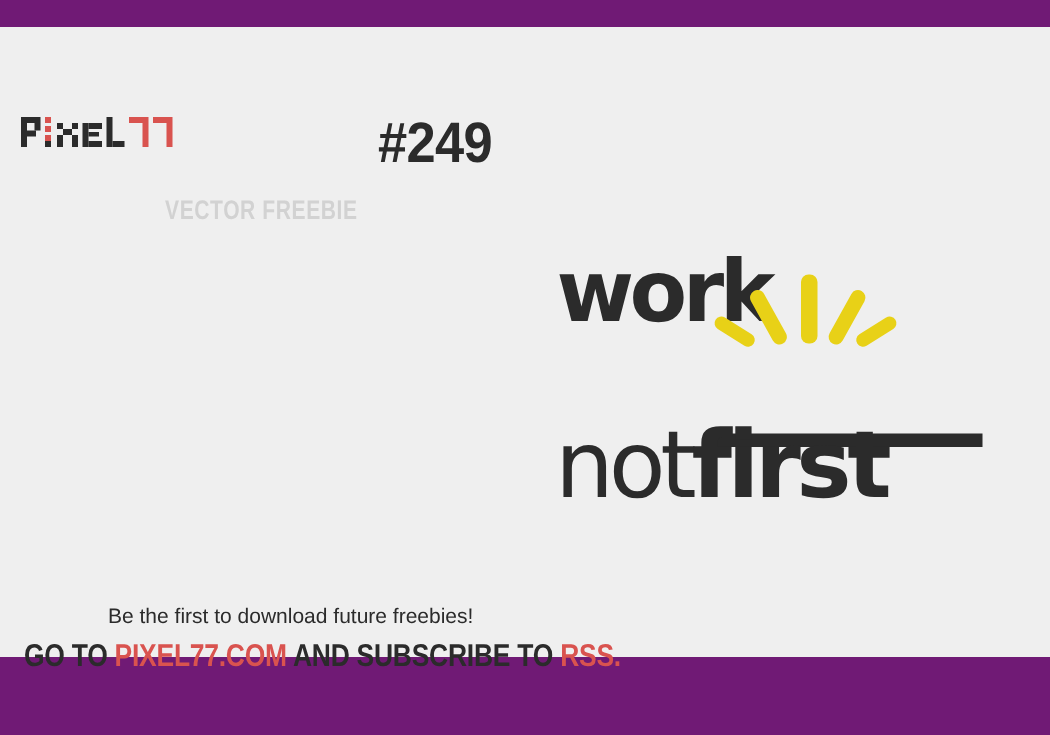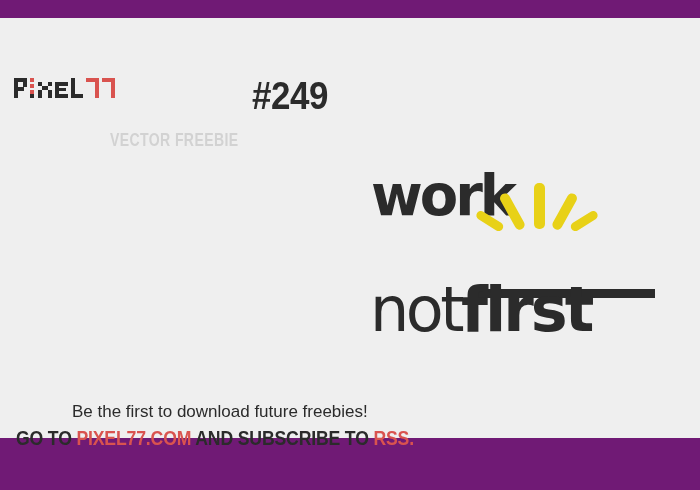--- a/index.html
+++ b/index.html
@@ -186,21 +186,21 @@
     border-radius: 5px;
     transform-origin: 50% 100%;
   }
 
   
   #promo {
     position: absolute;
     left: 72px;
     top: 384px;
     font-family: "Liberation Sans", sans-serif;
-    font-size: 17px;
+    font-size: 14px;
     color: #2b2b2b;
     white-space: nowrap;
   }
   #cta {
     position: absolute;
     left: 16px;
     top: 408px;
     font-family: "Liberation Sans Narrow", "Liberation Sans", sans-serif;
     font-weight: bold;
     font-size: 21px;

